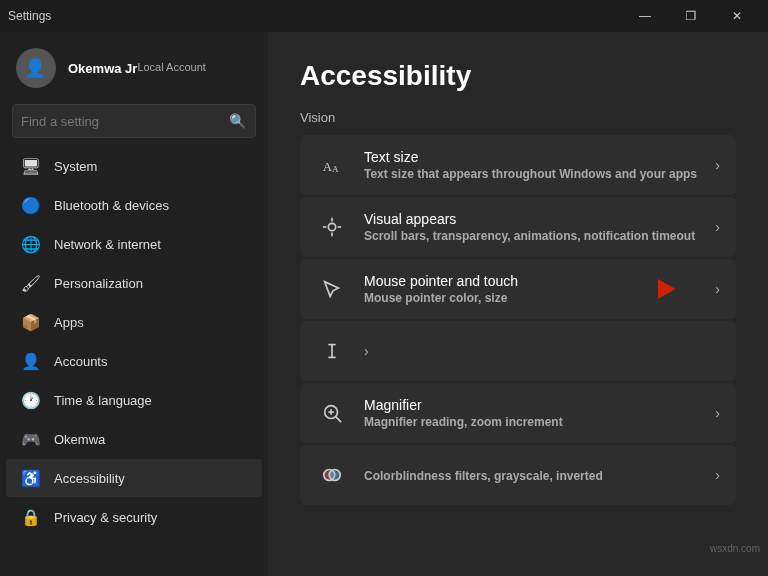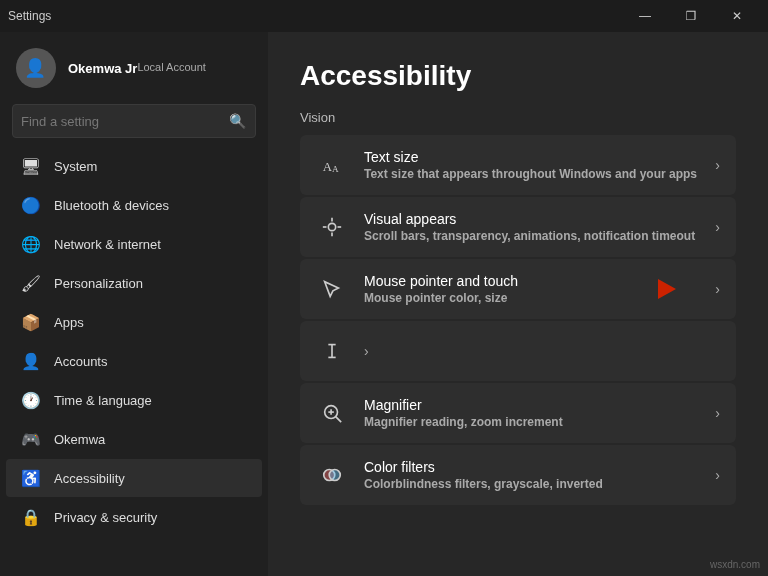--- a/index.html
+++ b/index.html
@@ -200,21 +200,21 @@
       top: 50%;
       transform: translateY(-50%);
       width: 0;
       height: 0;
       border-top: 10px solid transparent;
       border-bottom: 10px solid transparent;
       border-left: 18px solid #cc2200;
     }
     .watermark {
       position: fixed;
-      bottom: 6px;
+      bottom: 22px;
       right: 8px;
       font-size: 10px;
       color: #666;
       z-index: 10;
     }
   </style>
 </head>
 <body>
 
 <div class="titlebar">
@@ -362,21 +362,20 @@
       <span class="chevron">›</span>
     </div>
         <div class="settings-item">
       <div class="settings-item-icon">
             <svg width="22" height="22" viewBox="0 0 24 24" fill="none" stroke="#ccc" stroke-width="1.8">
               <circle cx="9" cy="12" r="6" fill="rgba(255,100,100,0.4)"></circle>
               <circle cx="15" cy="12" r="6" fill="rgba(100,200,255,0.4)"></circle>
             </svg>
           </div>
       <div class="settings-item-text">
-        <div class="settings-item-title">Color filters</div>
         <div class="settings-item-sub">Colorblindness filters, grayscale, inverted</div>
       </div>
 
       <span class="chevron">›</span>
     </div>
       </div>
   </div>
 
 </div>
 

